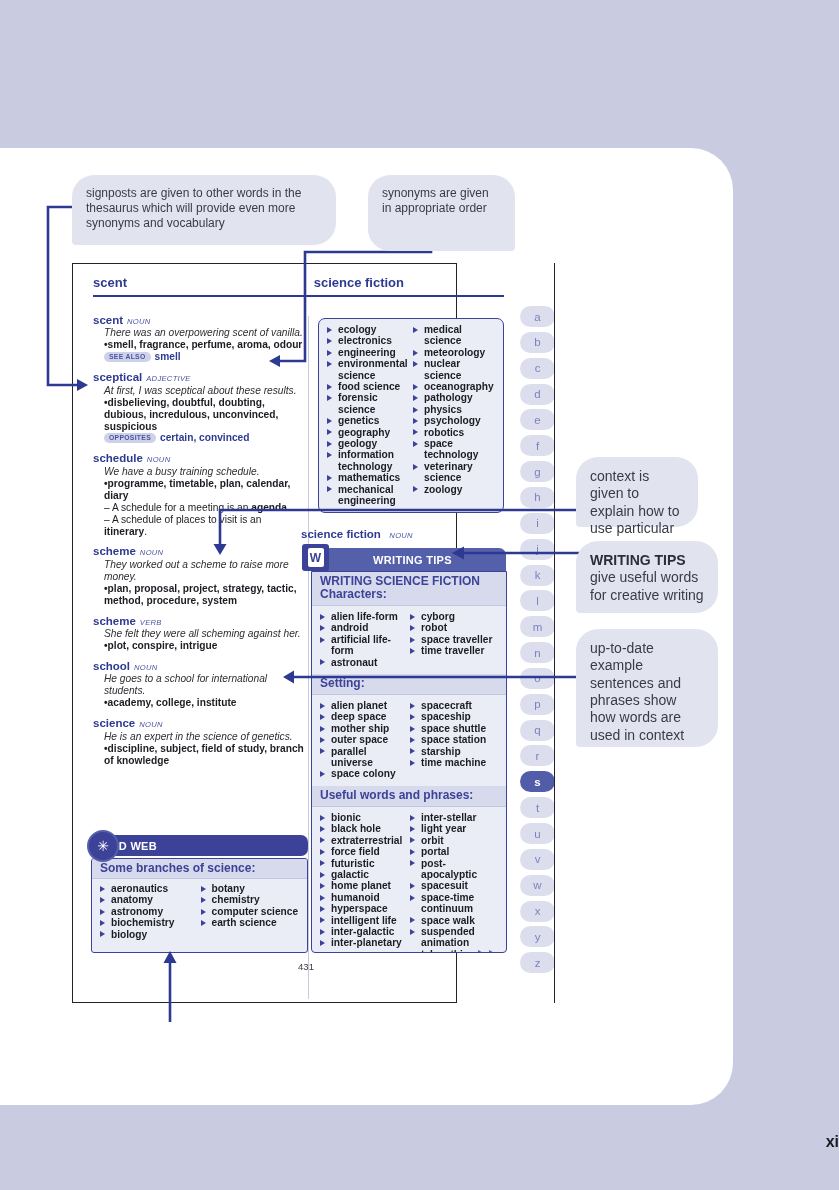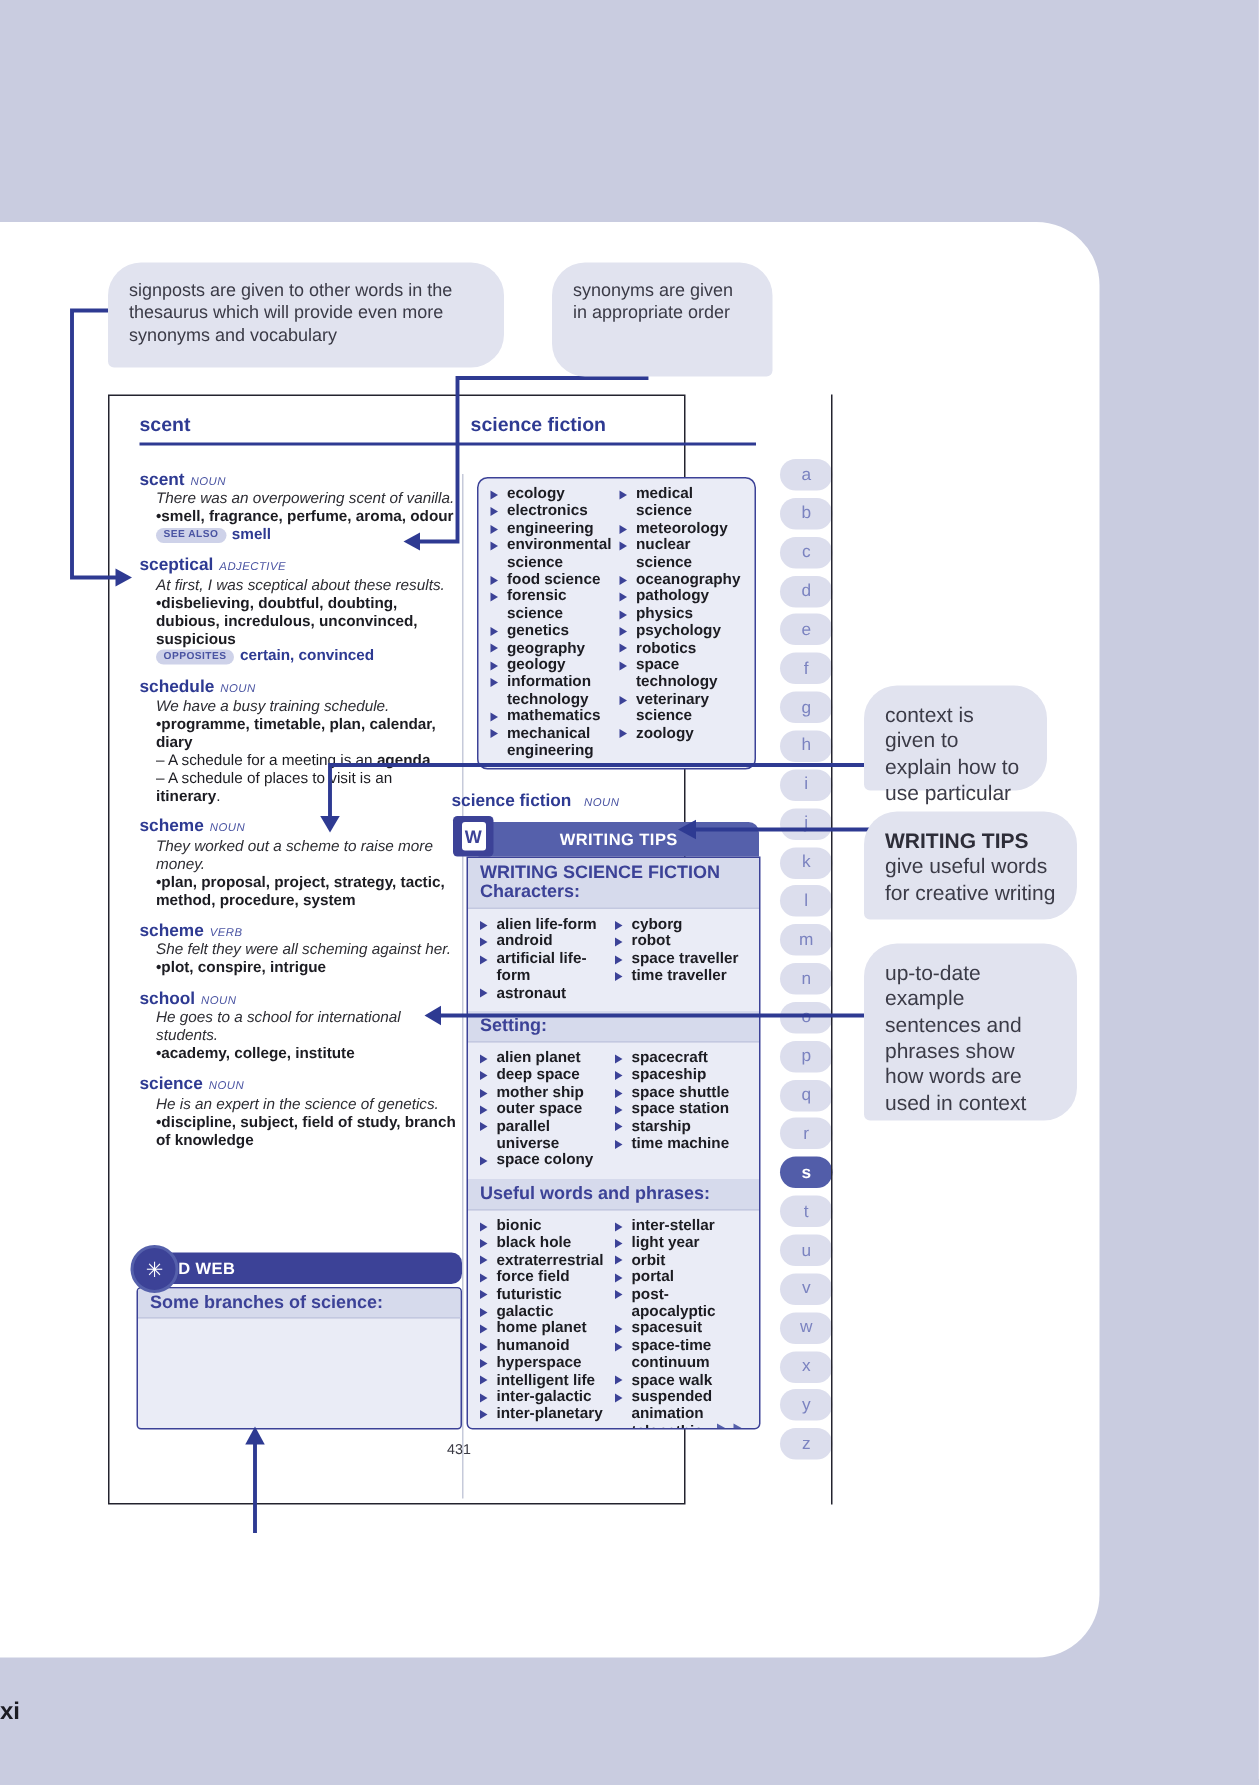--- a/index.html
+++ b/index.html
@@ -82,21 +82,21 @@
            padding:11px 14px;box-sizing:border-box;z-index:6;}
   .callout .b{font-weight:bold;color:#2d2d38;}
   .co-signposts{left:72px;top:175px;width:264px;height:70px;border-radius:22px 22px 22px 4px;}
   .co-synonyms{left:368px;top:175px;width:147px;height:76px;border-radius:22px 22px 4px 22px;}
   .co-context{left:576px;top:457px;width:122px;height:70px;border-radius:22px 22px 22px 4px;font-size:14px;}
   .co-wtips{left:576px;top:541px;width:142px;height:72px;border-radius:22px 22px 22px 4px;font-size:14px;}
   .co-uptodate{left:576px;top:629px;width:142px;height:118px;border-radius:22px 22px 22px 4px;font-size:14px;}
   .co-wwebs{left:100px;top:1018px;width:160px;height:77px;border-radius:4px 22px 22px 22px;font-size:14px;}
 
   .connectors{position:absolute;left:0;top:0;z-index:5;pointer-events:none;}
-  .footer-xi{position:absolute;left:0;top:1133px;width:839px;text-align:left;font-weight:bold;
+  .footer-xi{position:absolute;left:0;top:1133px;width:839px;text-align:right;font-weight:bold;
              font-size:16px;color:#1b1b22;z-index:2;}
 </style>
 </head>
 <body>
 
 <div id="canvas">
   <div class="white-panel"></div>
 
   <svg class="connectors" width="839" height="1190">
     <g stroke="#2e3a92" stroke-width="2.6" fill="none">
@@ -315,20 +315,35 @@
     <div class="ww-icon">
       <span>✳</span>
     </div>
     <div class="ww-bar">
       <span>WORD WEB</span>
     </div>
     <div class="wbox ww-box">
       <div class="band">
         <div class="band-label">Some branches of science:</div>
       </div>
+      <div class="list-row">
+        <ul class="wlist">
+            <li>aeronautics</li>
+            <li>anatomy</li>
+            <li>astronomy</li>
+            <li>biochemistry</li>
+            <li>biology</li>
+          </ul>
+        <ul class="wlist">
+            <li>botany</li>
+            <li>chemistry</li>
+            <li>computer science</li>
+            <li>earth science</li>
+          </ul>
+      </div>
     </div>
 
     <div class="page-num">431</div>
   </div>
 
   <div class="frame-right-line"></div>
   <div>
       <div class="tab" style="top: 306px;">a</div>
       <div class="tab" style="top: 331.85px;">b</div>
       <div class="tab" style="top: 357.7px;">c</div>

